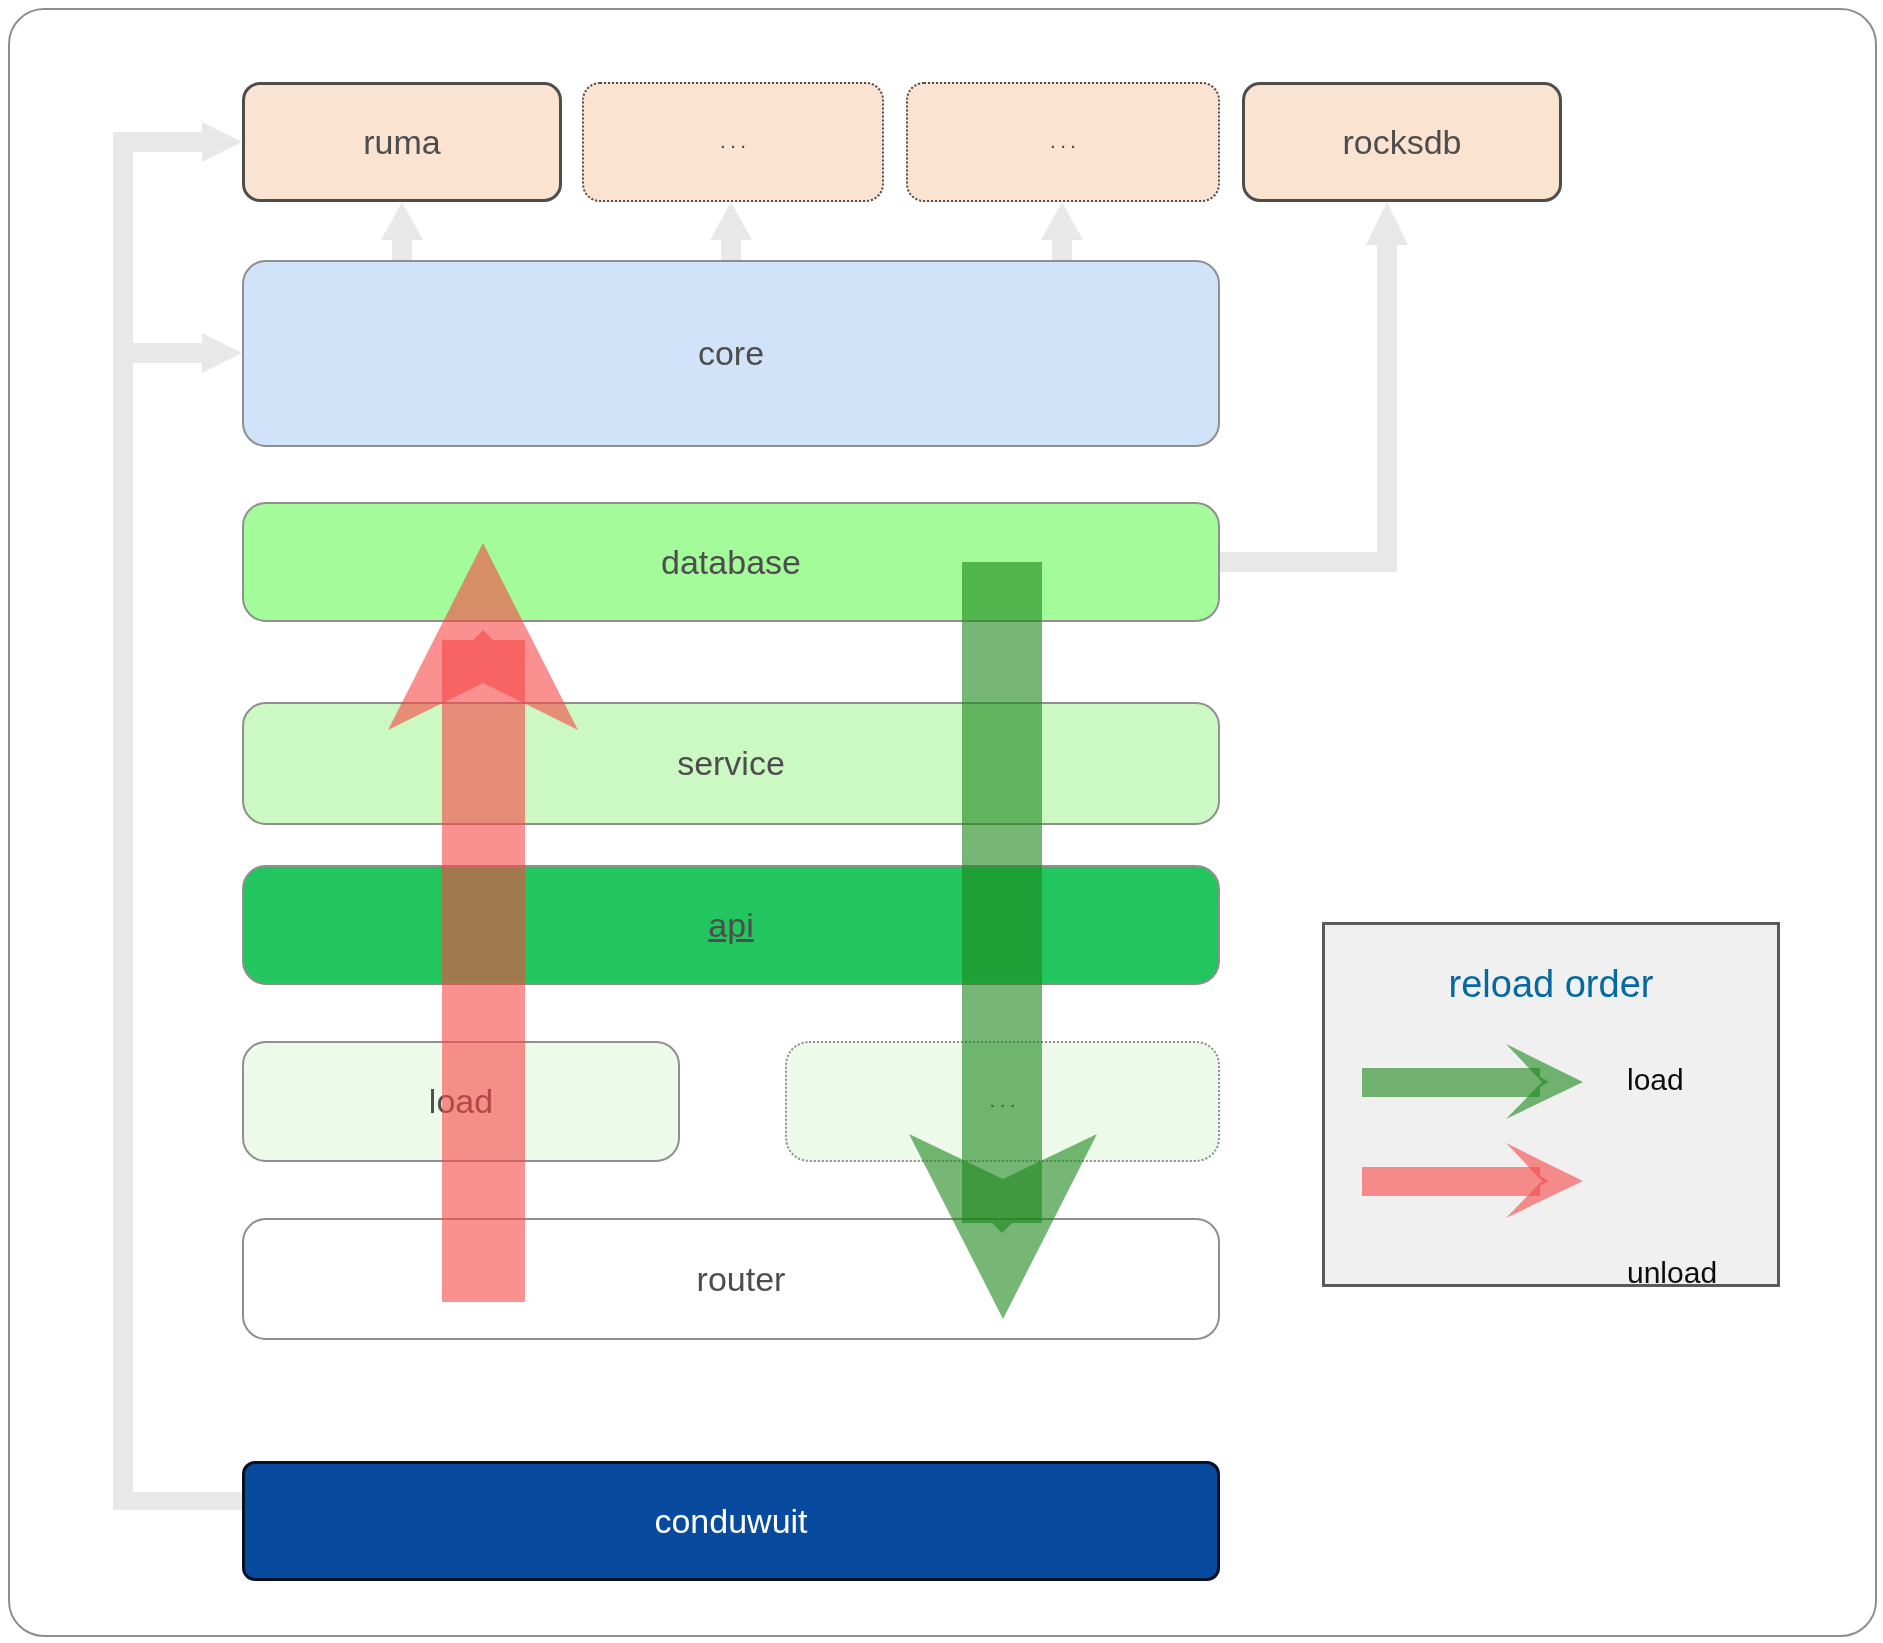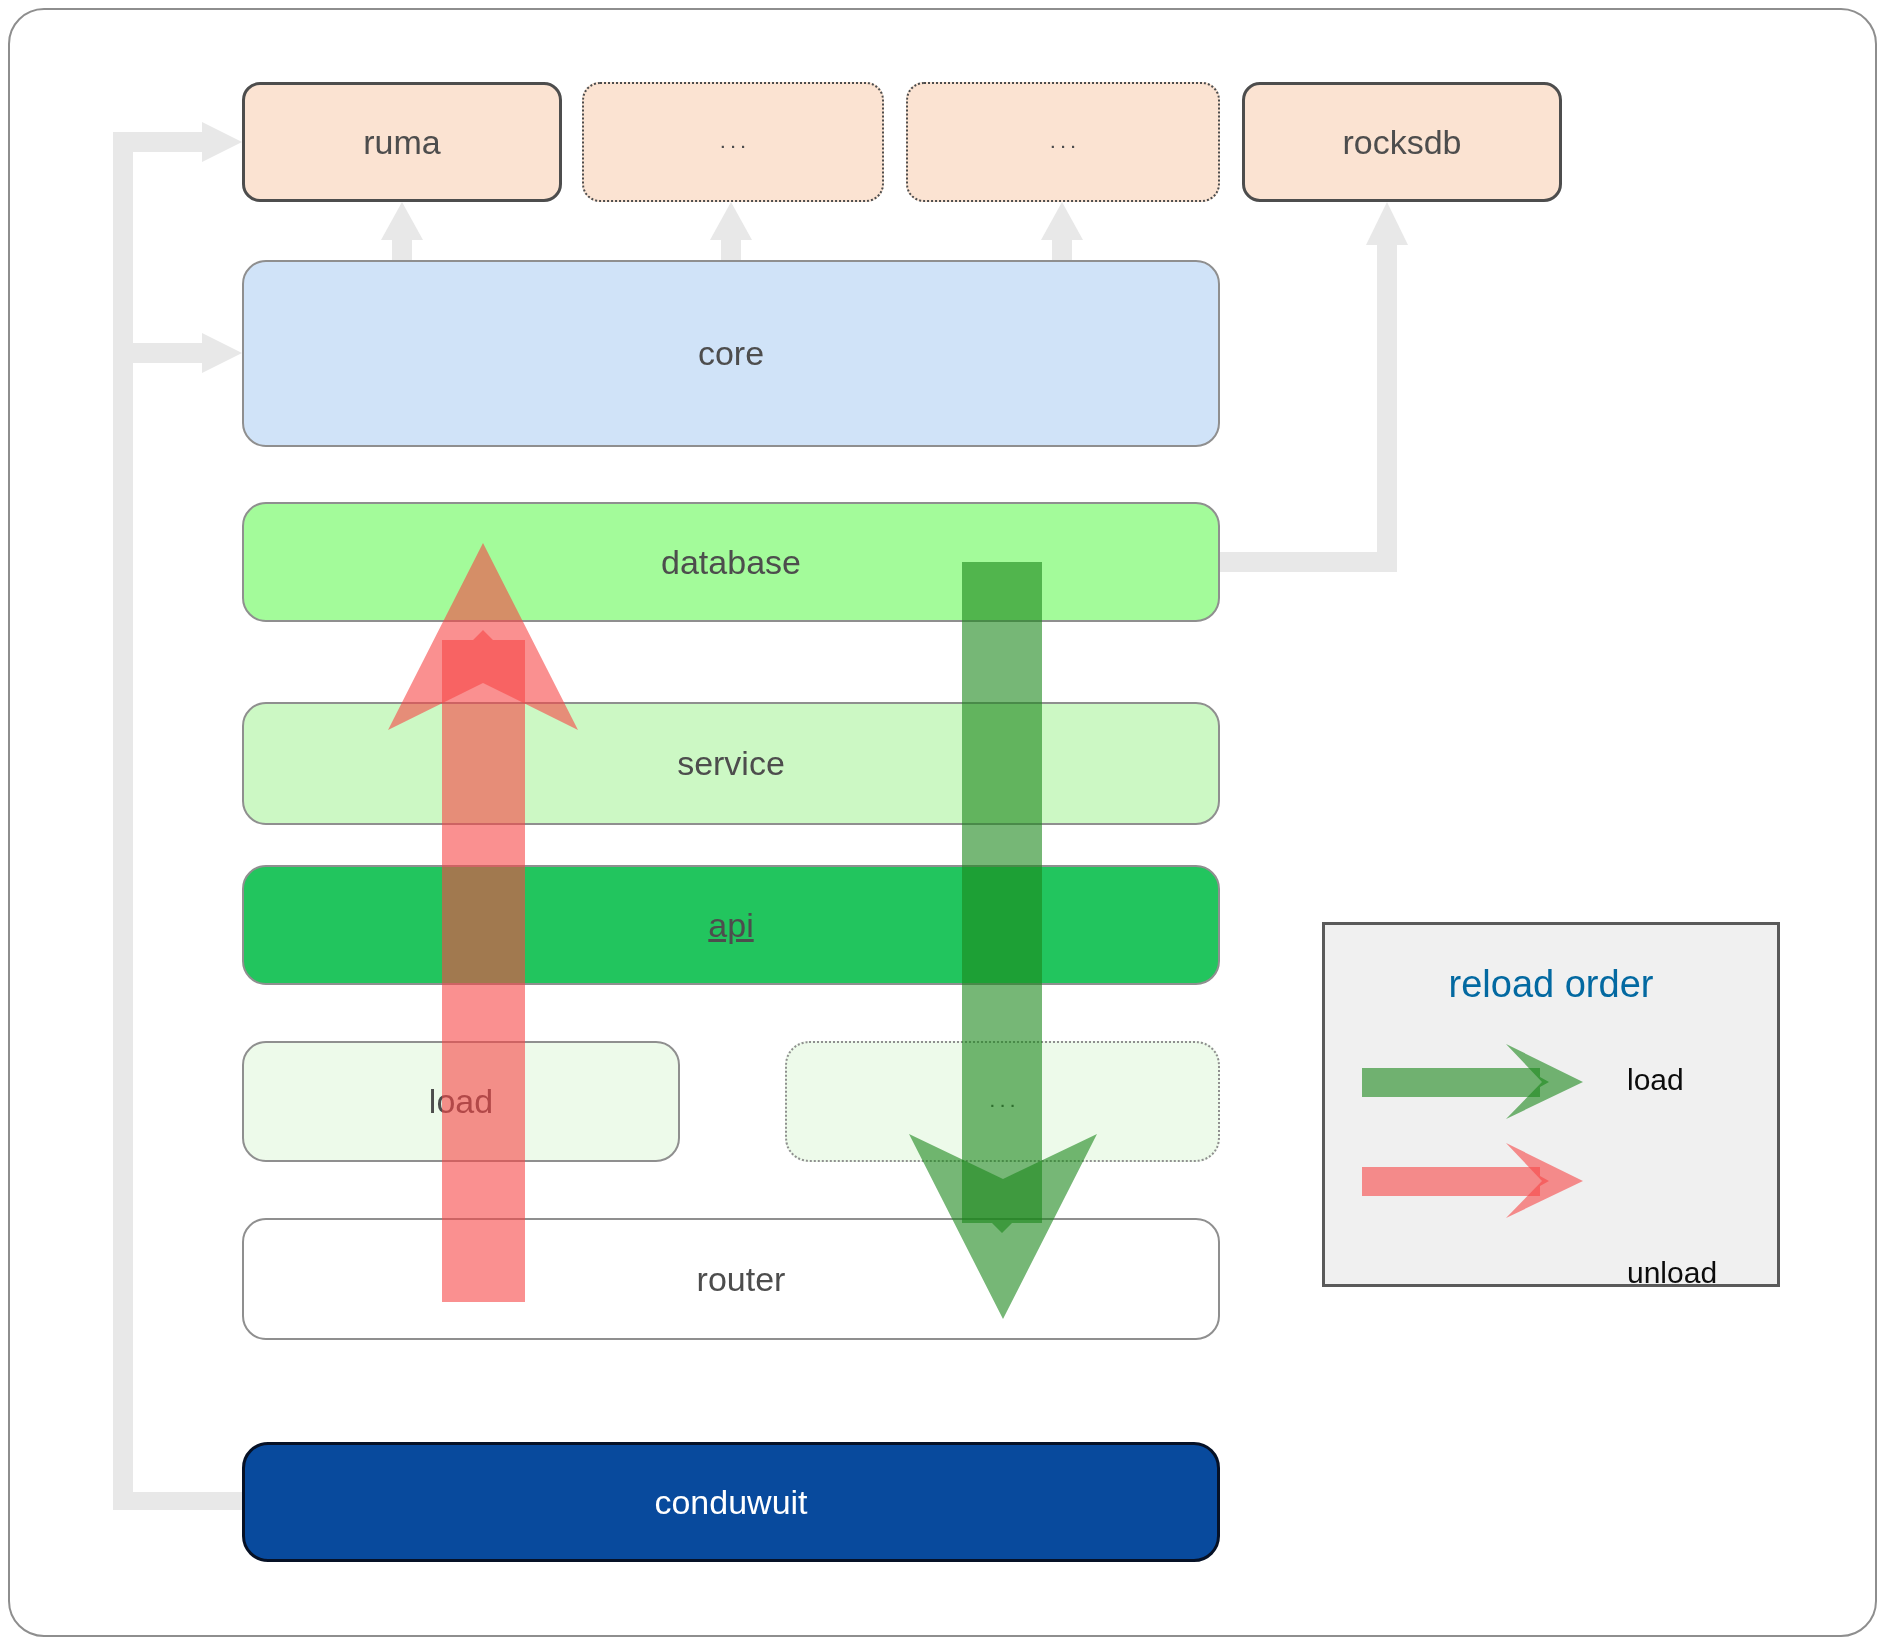--- a/index.html
+++ b/index.html
@@ -16,21 +16,21 @@
   .node {
     position:absolute; display:flex; align-items:center; justify-content:center;
     box-sizing:border-box; z-index:2;
     font-size:34px; color:#4d4d4d;
   }
   .node.wide   { border-radius:24px; border:2px solid #8f8f8f; }
   .node.top    { border-radius:18px; }
   .top.solid   { border:3px solid #4d4d4d; }
   .top.dotted  { border:2px dotted #4d4d4d; }
   .wide.dotted { border:2px dotted #8f8f8f; }
-  .node.navy   { border:3px solid #061126; border-radius:26px; color:#ffffff; }
+  .node.navy   { border:3px solid #061126; border-radius:13px; color:#ffffff;margin-top:19px; }
   .dots { font-size:15px; letter-spacing:6px; font-weight:700; text-indent:6px; }
   #flow-layer { z-index:3; }
   #legend {
     position:absolute; left:1322px; top:922px; width:458px; height:365px;
     background:#f0f0f0; border:3px solid #5a5a5a; box-sizing:border-box; z-index:4;
   }
   #legend-title {
     position:absolute; left:0; top:38px; width:100%;
     text-align:center; font-size:38px; color:#0369a1;
   }

